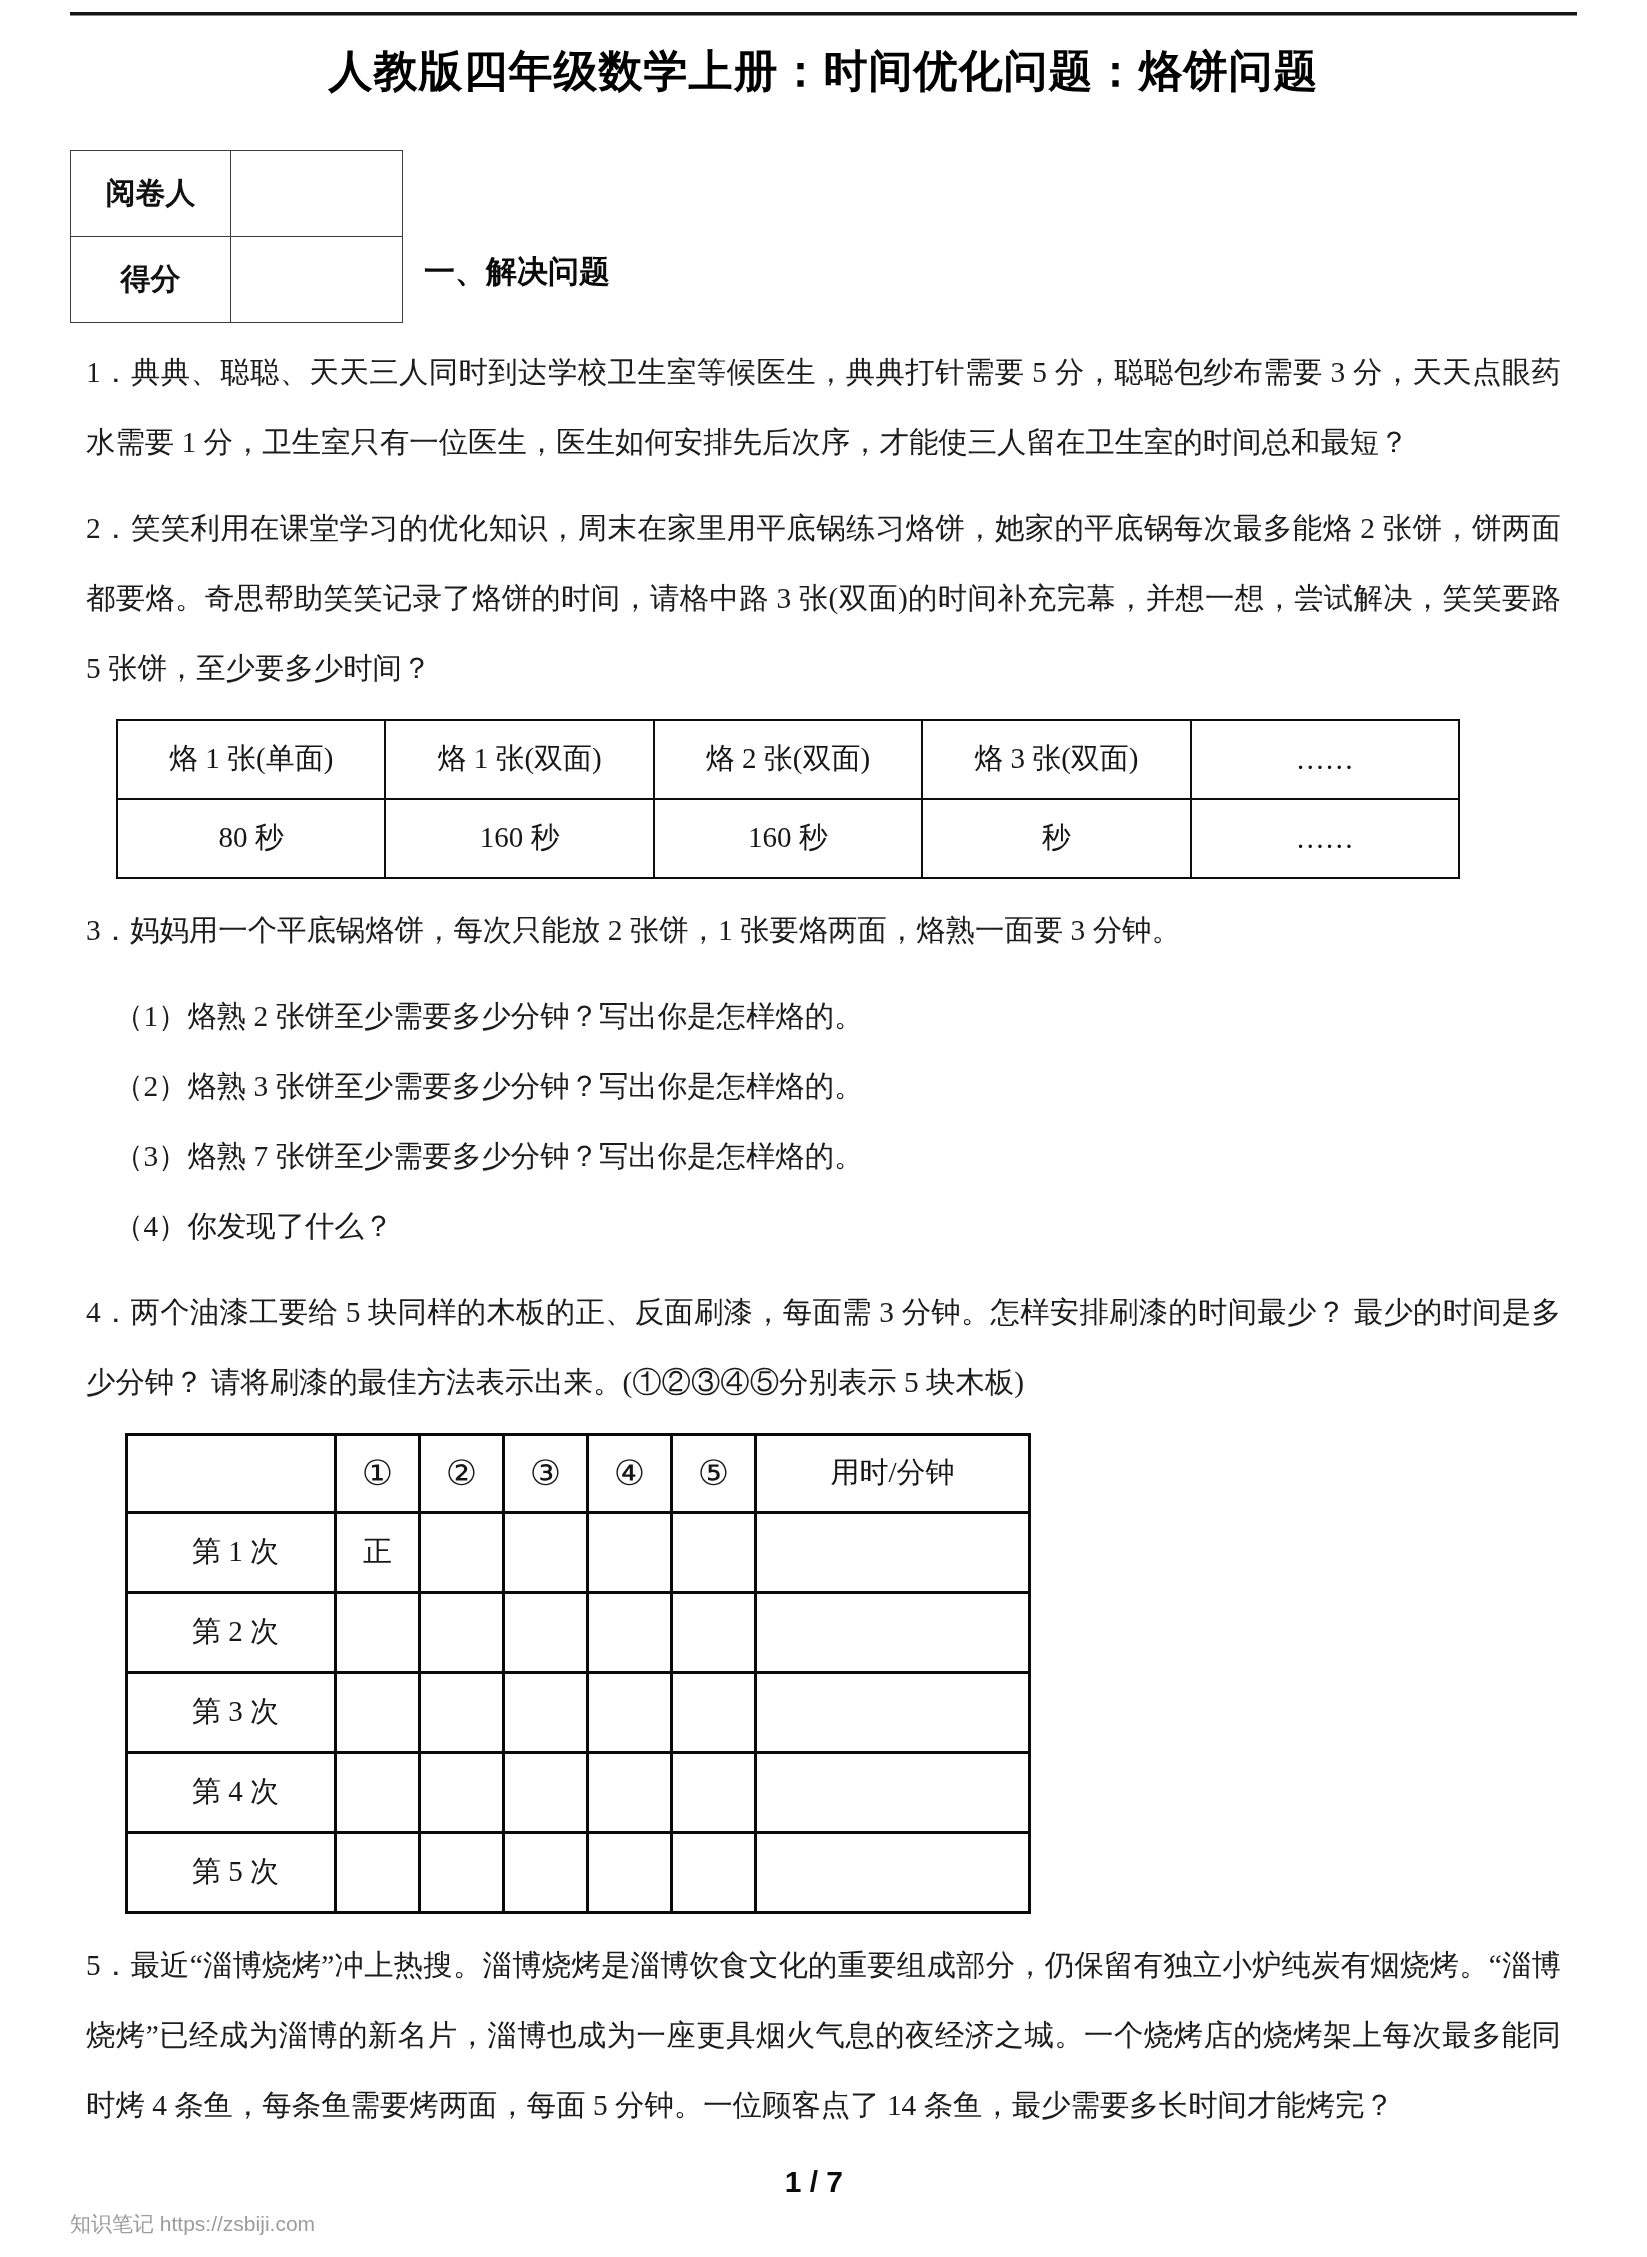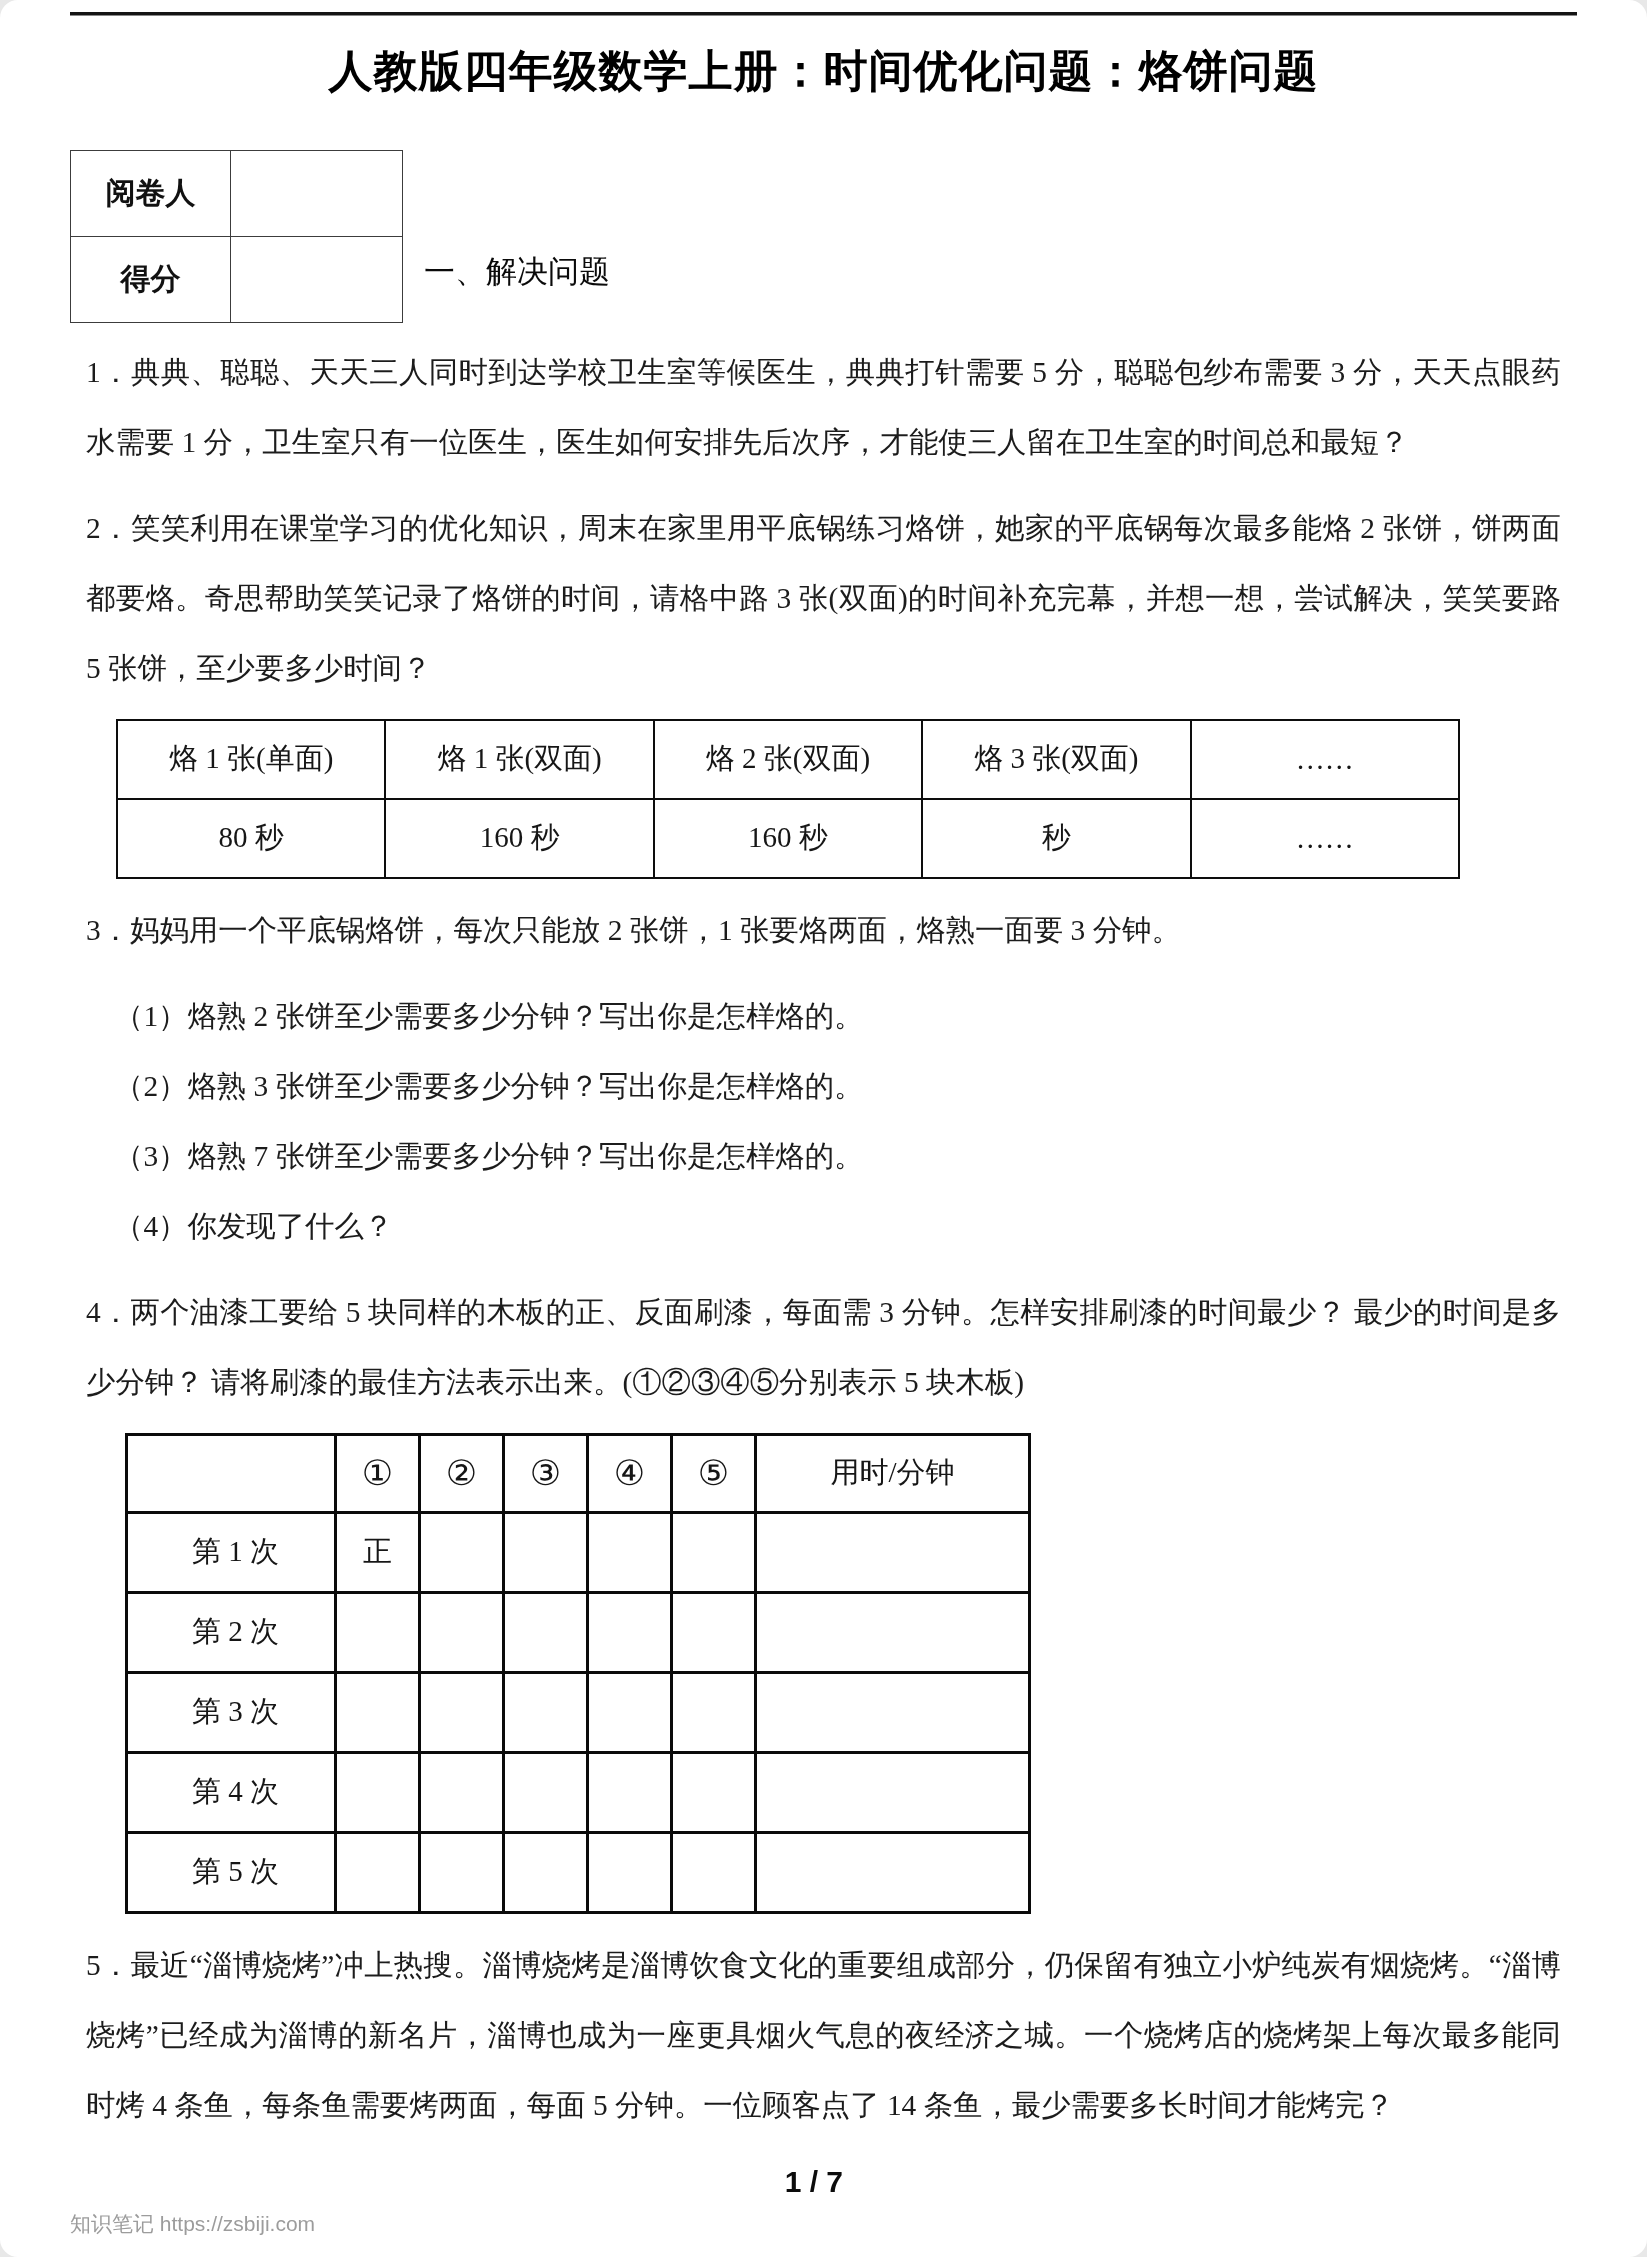--- a/index.html
+++ b/index.html
@@ -7,21 +7,20 @@
     position: relative;
     width: 1647px;
     height: 2257px;
     margin: 0 auto;
     background: #ffffff;
     box-sizing: border-box;
     padding: 11.6px 70px 0 70px;
     font-family: "Liberation Serif", serif;
     color: #1f1f1f;
     overflow: hidden;
-    border-radius: 18px;
   }
   .top-rule {
     height: 3.9px;
     background: #141414;
     border-bottom: 1px solid #888;
   }
   .doc-title {
     margin-top: 29px;
     text-align: center;
     font-family: "Liberation Sans", sans-serif;
@@ -50,21 +49,21 @@
     font-family: "Liberation Sans", sans-serif;
     font-weight: bold;
     font-size: 30px;
     color: #111;
   }
   td.score-blank { width: 169px; }
   .section-heading {
     margin-left: 21px;
     margin-top: 70px;
     font-family: "Liberation Sans", sans-serif;
-    font-weight: normal;
+    font-weight: bold;
     font-size: 31px;
     color: #0a0a0a;
   }
   .q {
     margin: 16px;
     font-size: 29.4px;
     line-height: 70px;
     text-align: justify;
     color: #1c1c1c;
   }

